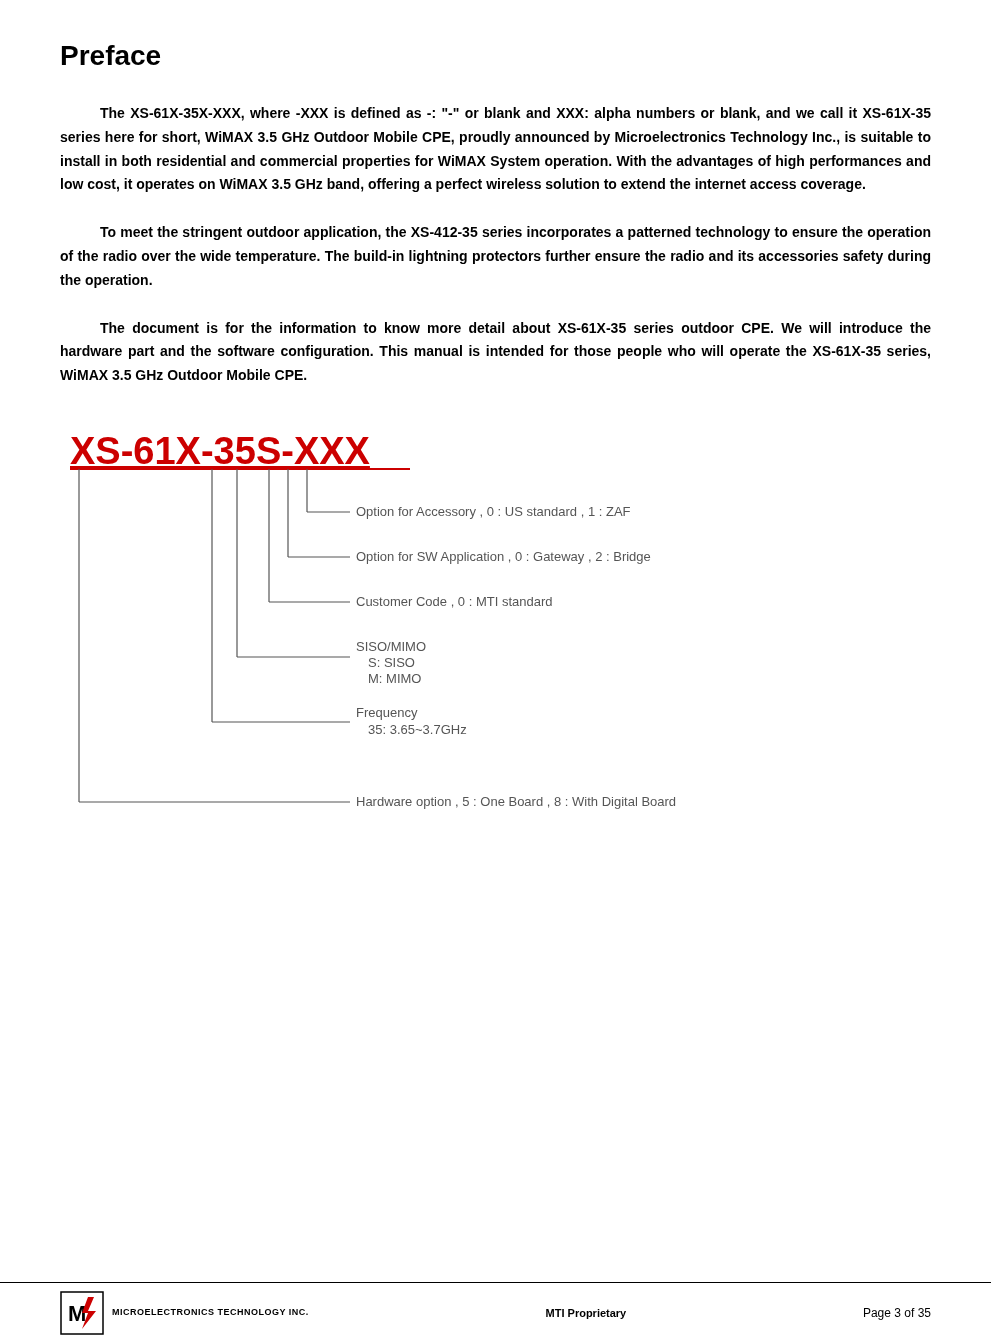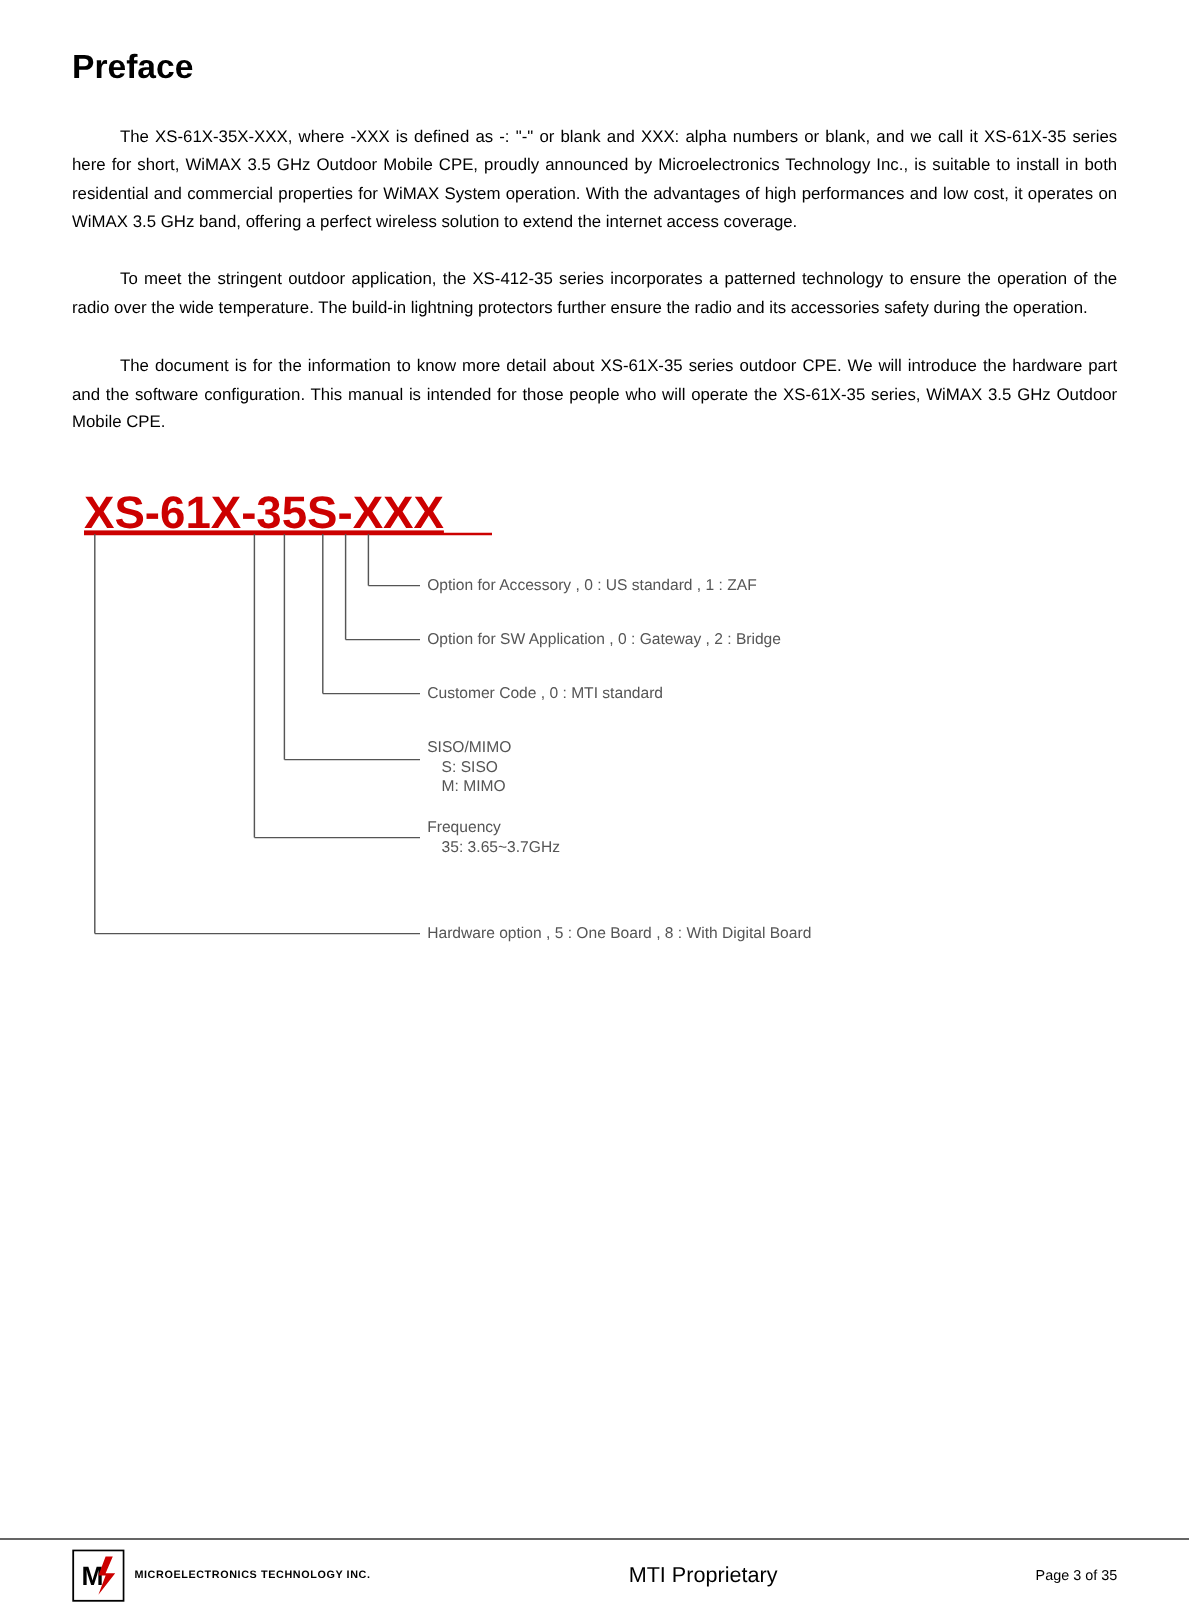--- a/index.html
+++ b/index.html
@@ -21,20 +21,21 @@
     .page-title {
       font-size: 28px;
       font-weight: bold;
       margin-bottom: 30px;
     }
     .paragraph {
       text-align: justify;
       line-height: 1.7;
       margin-bottom: 24px;
       text-indent: 40px;
+      font-weight: bold;
     }
     .option-code-section {
       margin-top: 10px;
     }
     .option-code-title {
       font-weight: bold;
       font-size: 14px;
       margin-bottom: 16px;
     }
     .footer {
@@ -57,22 +58,22 @@
     .logo-text {
       font-size: 9px;
       font-weight: bold;
       text-transform: uppercase;
       letter-spacing: 0.5px;
       color: #000;
       line-height: 1.3;
       text-align: right;
     }
     .footer-center {
-      font-weight: normal;
-      font-size: 18px;
+      font-weight: bold;
+      font-size: 11px;
     }
     .footer-right {
       font-size: 12px;
     }
     .diagram-wrapper {
       display: flex;
       flex-direction: row;
       align-items: center;
       margin-top: 0;
     }

